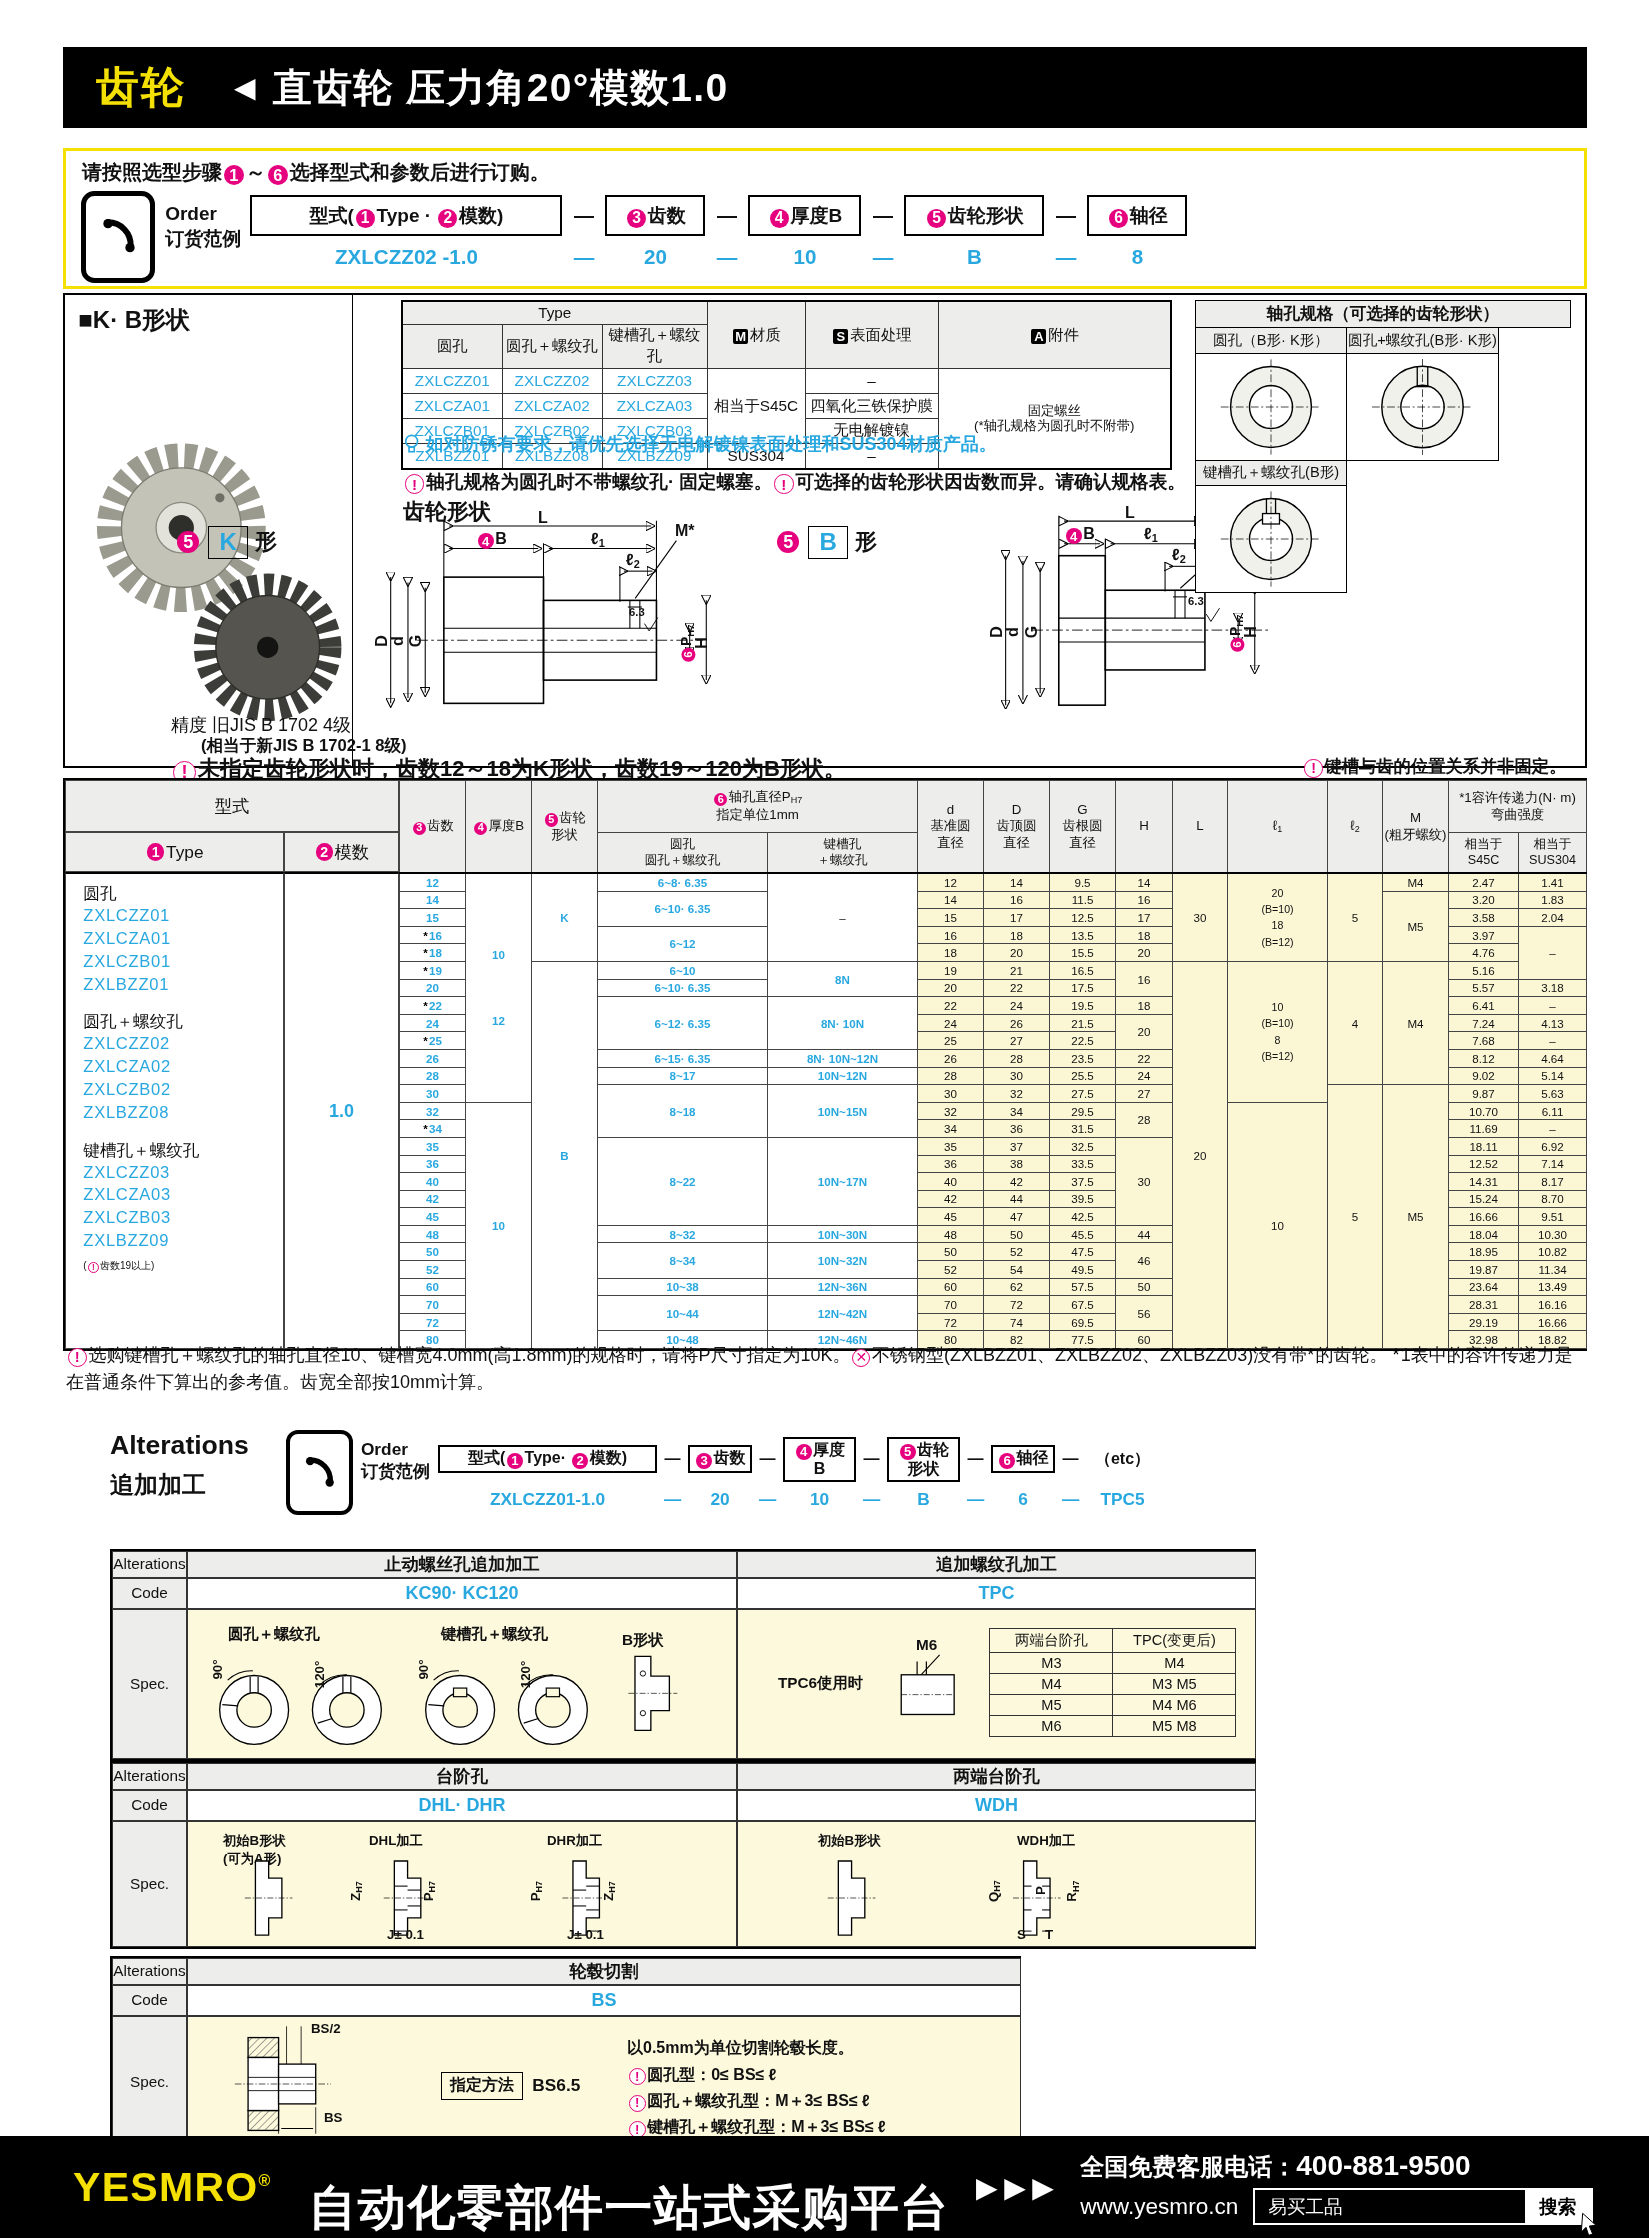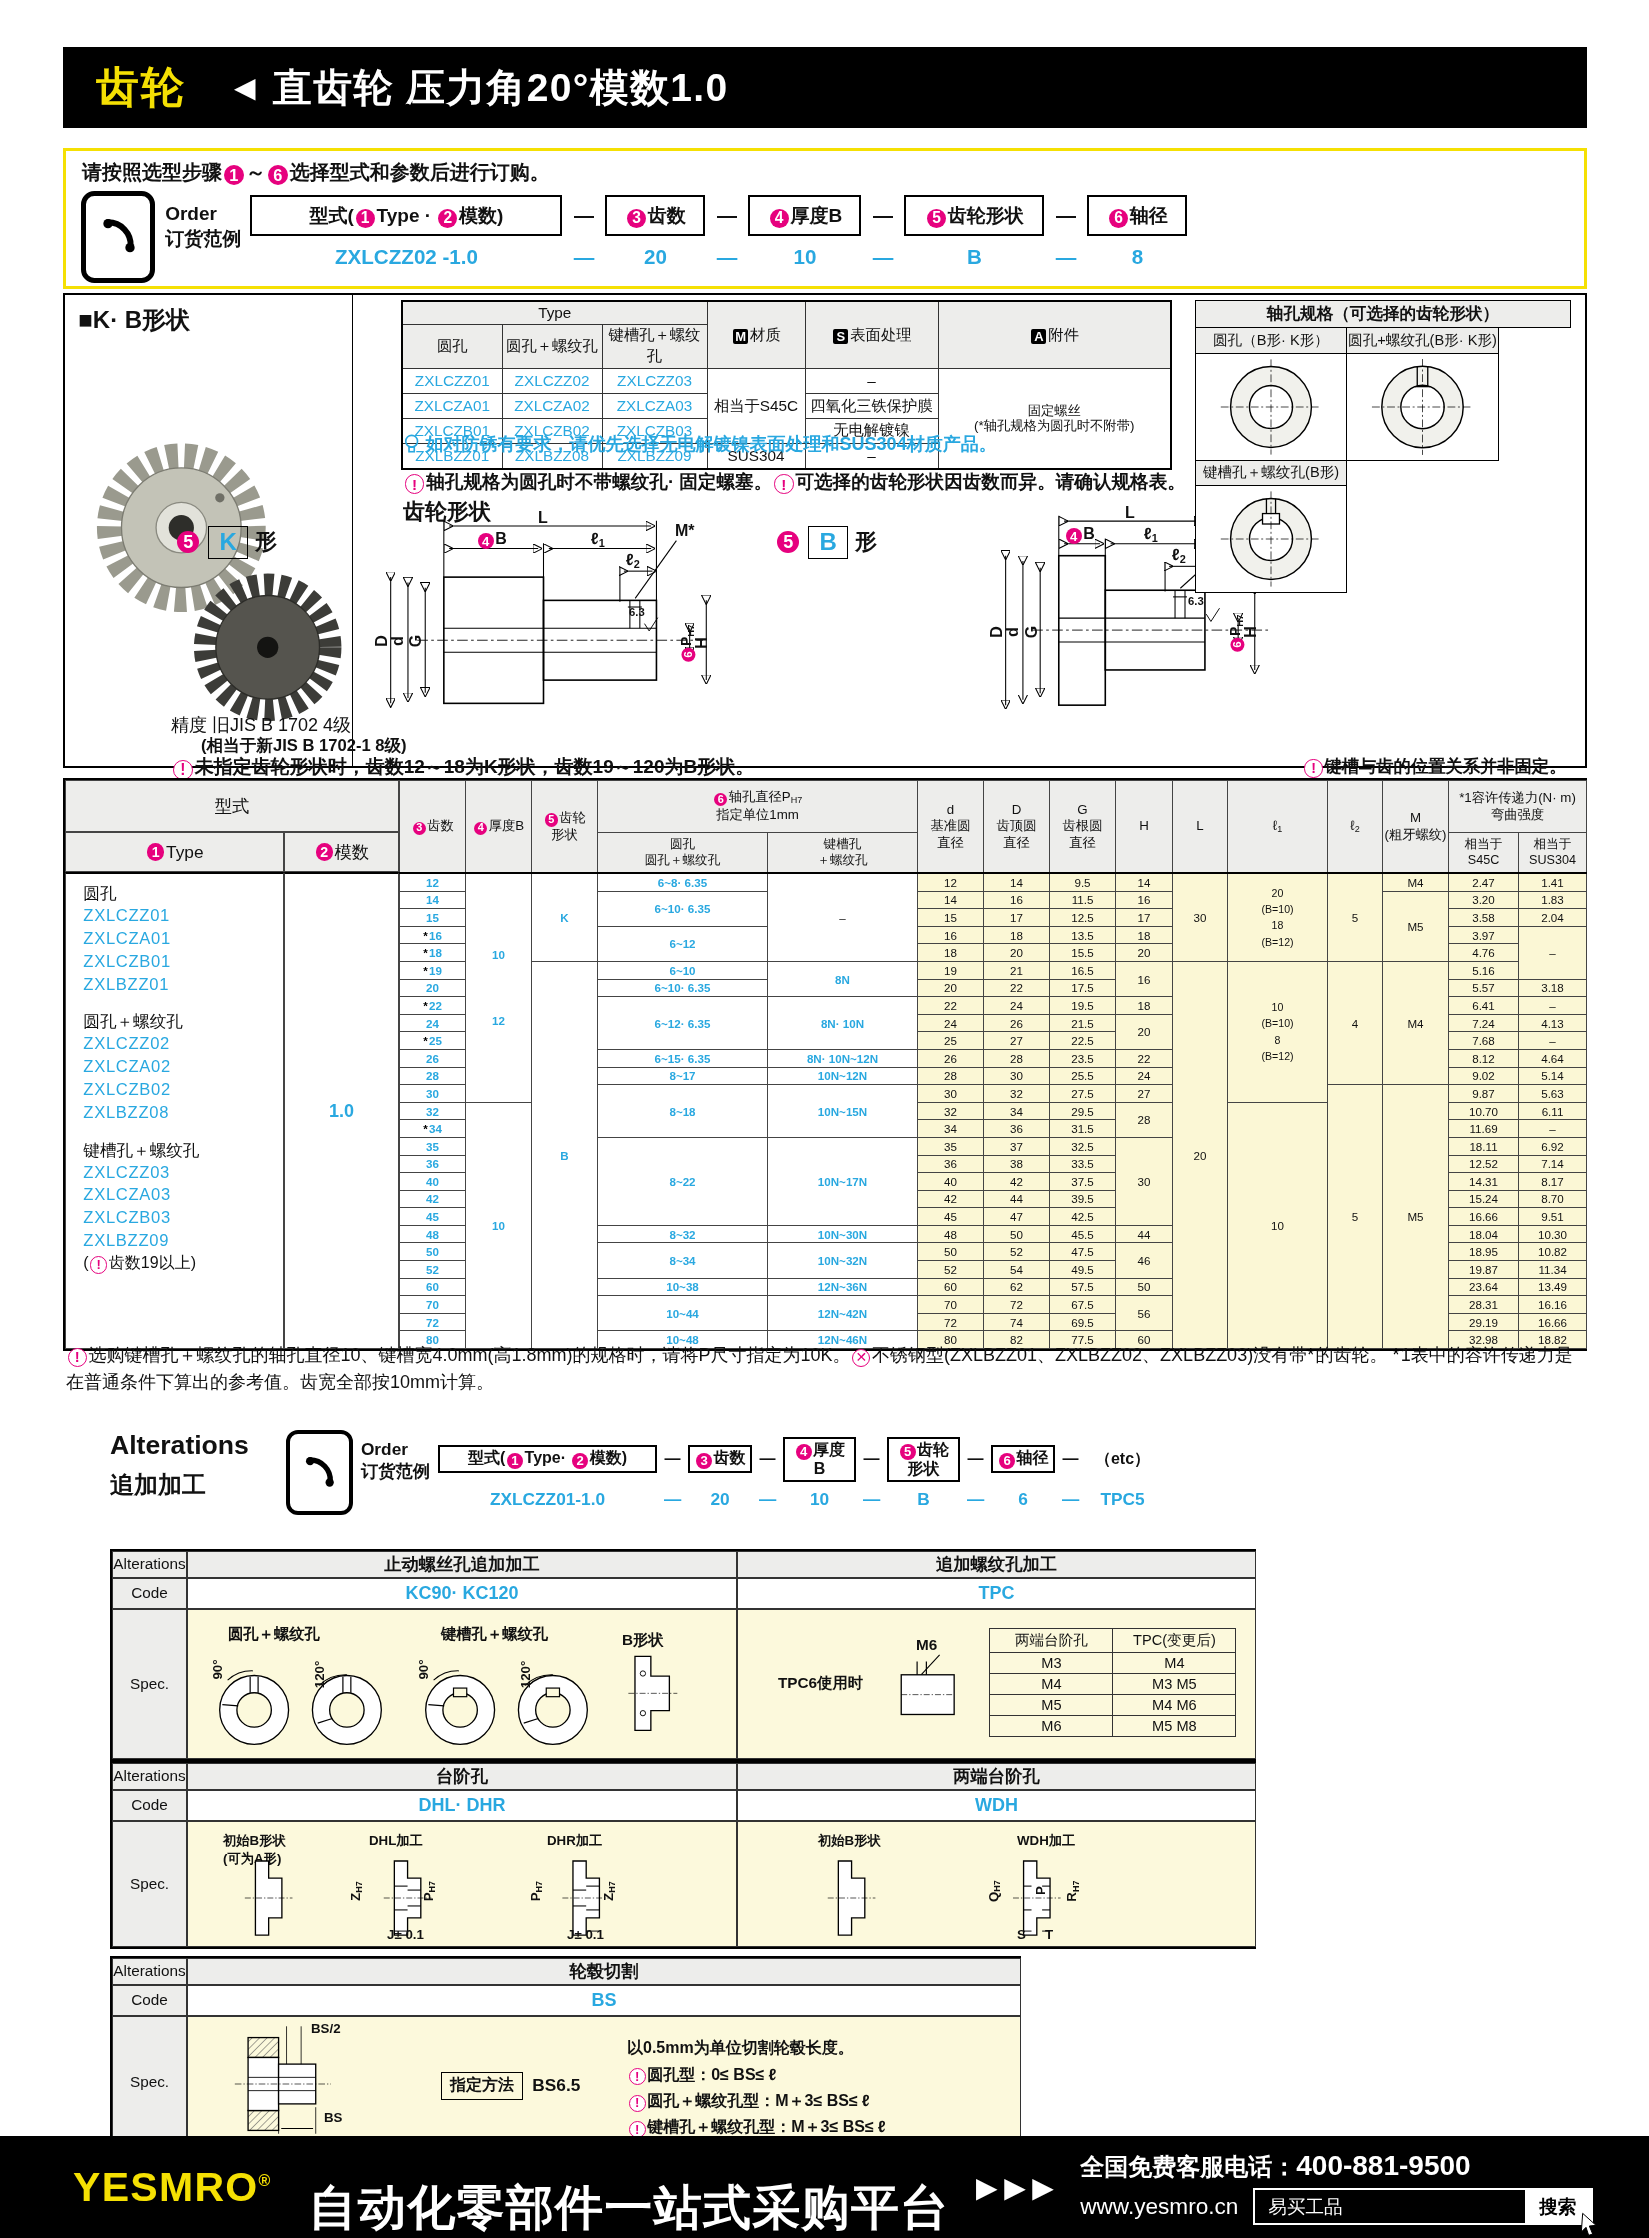--- a/index.html
+++ b/index.html
@@ -49,39 +49,39 @@
   .kb-warn1{position:absolute;left:338px;top:174px;font-size:18.6px;font-weight:bold;}
   .kb-shapetitle{position:absolute;left:338px;top:202px;font-size:22px;font-weight:bold;}
   .shape-label{position:absolute;font-size:22px;font-weight:bold;display:flex;align-items:center;gap:6.6px;}
   .shape-label .lbox{border:1.7px solid #000;color:#29A8E0;font-size:24px;font-weight:bold;padding:1.3px 10.6px;}
   .draw{position:absolute;}
   .draw svg line,.draw svg rect,.draw svg path{stroke:#000;fill:none;}
   .dlabel{position:absolute;font-size:16px;font-weight:bold;white-space:nowrap;}
   .rot{transform:rotate(-90deg);transform-origin:center;}
   .kb-prec1{position:absolute;left:106px;top:418px;font-size:18px;font-weight:normal;}
   .kb-prec2{position:absolute;left:136px;top:440px;font-size:16.6px;font-weight:bold;}
-  .kb-warn2{position:absolute;left:106px;top:459px;font-size:19px;font-weight:bold;}
+  .kb-warn2{position:absolute;left:106px;top:459px;font-size:22px;font-weight:bold;}
   .kb-warn3{position:absolute;right:18.6px;top:459px;font-size:17.3px;font-weight:bold;}
   .axle{position:absolute;left:1130px;top:5.3px;width:376px;}
   .ax-title{border:1.7px solid #000;background:#EDEDEB;font-size:16.6px;font-weight:bold;text-align:center;padding:2px 0;}
   .ax-row{display:flex;}
   .ax-cell{width:152px;box-sizing:border-box;border:1.3px solid #000;border-top:none;}
   .ax-lab{background:#EDEDEB;border-bottom:1.3px solid #000;font-size:14.6px;text-align:center;padding:2.7px 0;white-space:nowrap;}
   .ax-dia{height:106px;display:flex;align-items:center;justify-content:center;background:#fff;}
   
   .spec{position:absolute;left:63px;top:778px;width:1524px;display:flex;border:2.7px solid #000;box-sizing:border-box;}
   .spec-left{display:grid;grid-template-columns:219px 115px;grid-template-rows:52px 40px auto;flex:none;}
   .slc{border:0.7px solid #444;box-sizing:border-box;display:flex;align-items:center;justify-content:center;background:#EDEDEB;font-size:17.3px;}
   .sl-h1{grid-column:1/3;}
   .sl-body{background:#fff;display:block;padding:6.6px 0 0 17.3px;font-size:16.6px;border-top:2px solid #000;}
   .sl-mod{background:#fff;color:#29A8E0;font-size:18px;font-weight:bold;border-top:2px solid #000;}
   .tg-label{color:#111;margin-top:14.6px;}
   .tg-label:first-child{margin-top:2.7px;}
   .tg-code{color:#29A8E0;line-height:1.38;letter-spacing:0.7px;}
-  .tg-note{font-size:16px;margin-top:0;}
+  .tg-note{font-size:10px;margin-top:6px;}
   .spec-table{border-collapse:collapse;table-layout:fixed;flex:none;}
   .spec-table th,.spec-table td{border:0.7px solid #444;text-align:center;vertical-align:middle;overflow:hidden;padding:0 0.7px;}
   .spec-table th{background:#EDEDEB;font-weight:normal;font-size:13.3px;line-height:1.25;}
   .spec-table thead tr:first-child th{height:51px;}
   .spec-table thead tr:last-child th{height:39px;font-size:12.6px;}
   .spec-table tbody td{height:16.6px;font-size:11.6px;}
   .spec-table tbody tr:first-child td{border-top:2px solid #000;}
   .spec-table td.b{color:#29A8E0;font-weight:bold;}
   .spec-table td.y{background:#FBF7D5;color:#111;font-weight:normal;}
   .spec-table td.dash{color:#111;font-weight:normal;}

